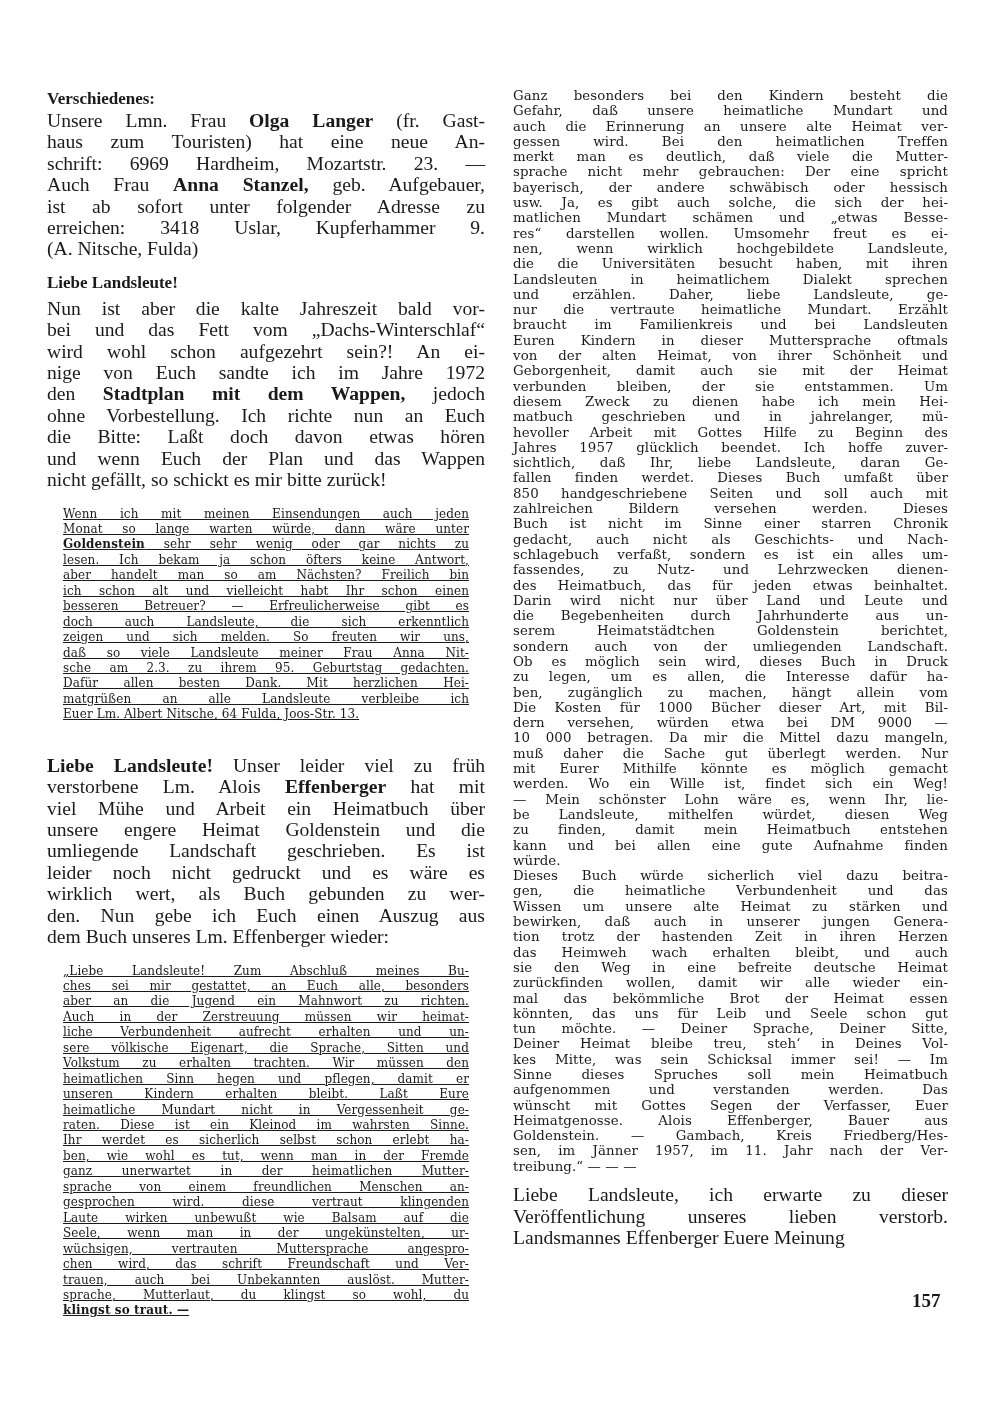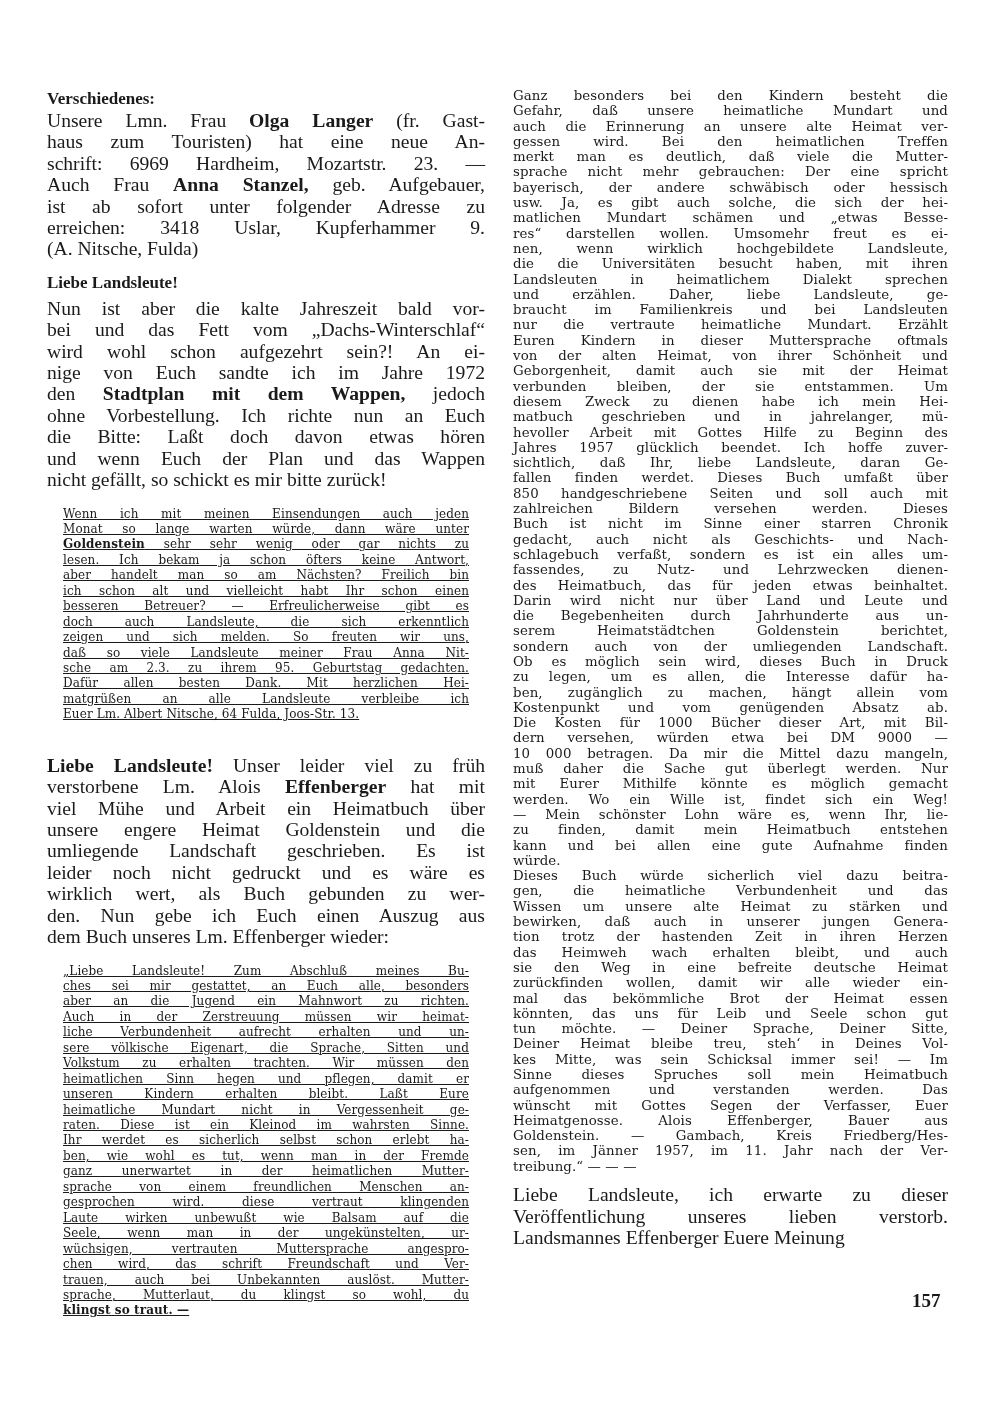--- a/index.html
+++ b/index.html
@@ -113,22 +113,22 @@
         <span class="line">merkt man es deutlich, daß viele die Mutter-</span>
         <span class="line">sprache nicht mehr gebrauchen: Der eine spricht</span>
         <span class="line">bayerisch, der andere schwäbisch oder hessisch</span>
         <span class="line">usw. Ja, es gibt auch solche, die sich der hei-</span>
         <span class="line">matlichen Mundart schämen und „etwas Besse-</span>
         <span class="line">res“ darstellen wollen. Umsomehr freut es ei-</span>
         <span class="line">nen, wenn wirklich hochgebildete Landsleute,</span>
         <span class="line">die die Universitäten besucht haben, mit ihren</span>
         <span class="line">Landsleuten in heimatlichem Dialekt sprechen</span>
         <span class="line">und erzählen. Daher, liebe Landsleute, ge-</span>
+        <span class="line">nur die vertraute heimatliche Mundart. Erzählt</span>
         <span class="line">braucht im Familienkreis und bei Landsleuten</span>
-        <span class="line">nur die vertraute heimatliche Mundart. Erzählt</span>
         <span class="line">Euren Kindern in dieser Muttersprache oftmals</span>
         <span class="line">von der alten Heimat, von ihrer Schönheit und</span>
         <span class="line">Geborgenheit, damit auch sie mit der Heimat</span>
         <span class="line">verbunden bleiben, der sie entstammen. Um</span>
         <span class="line">diesem Zweck zu dienen habe ich mein Hei-</span>
         <span class="line">matbuch geschrieben und in jahrelanger, mü-</span>
         <span class="line">hevoller Arbeit mit Gottes Hilfe zu Beginn des</span>
         <span class="line">Jahres 1957 glücklich beendet. Ich hoffe zuver-</span>
         <span class="line">sichtlich, daß Ihr, liebe Landsleute, daran Ge-</span>
         <span class="line">fallen finden werdet. Dieses Buch umfaßt über</span>
@@ -139,28 +139,28 @@
         <span class="line">schlagebuch verfaßt, sondern es ist ein alles um-</span>
         <span class="line">fassendes, zu Nutz- und Lehrzwecken dienen-</span>
         <span class="line">des Heimatbuch, das für jeden etwas beinhaltet.</span>
         <span class="line">Darin wird nicht nur über Land und Leute und</span>
         <span class="line">die Begebenheiten durch Jahrhunderte aus un-</span>
         <span class="line">serem Heimatstädtchen Goldenstein berichtet,</span>
         <span class="line">sondern auch von der umliegenden Landschaft.</span>
         <span class="line">Ob es möglich sein wird, dieses Buch in Druck</span>
         <span class="line">zu legen, um es allen, die Interesse dafür ha-</span>
         <span class="line">ben, zugänglich zu machen, hängt allein vom</span>
-        <span class="line">Kostenpunkt und vom genügenden Absatz ab.</span>
         <span class="line">Die Kosten für 1000 Bücher dieser Art, mit Bil-</span>
         <span class="line">dern versehen, würden etwa bei DM 9000 —</span>
         <span class="line">10 000 betragen. Da mir die Mittel dazu mangeln,</span>
         <span class="line">muß daher die Sache gut überlegt werden. Nur</span>
         <span class="line">mit Eurer Mithilfe könnte es möglich gemacht</span>
         <span class="line">werden. Wo ein Wille ist, findet sich ein Weg!</span>
         <span class="line">— Mein schönster Lohn wäre es, wenn Ihr, lie-</span>
+        <span class="line">be Landsleute, mithelfen würdet, diesen Weg</span>
         <span class="line">zu finden, damit mein Heimatbuch entstehen</span>
         <span class="line">kann und bei allen eine gute Aufnahme finden</span>
         <span class="line last">würde.</span>
         <span class="line">Dieses Buch würde sicherlich viel dazu beitra-</span>
         <span class="line">gen, die heimatliche Verbundenheit und das</span>
         <span class="line">Wissen um unsere alte Heimat zu stärken und</span>
         <span class="line">bewirken, daß auch in unserer jungen Genera-</span>
         <span class="line">tion trotz der hastenden Zeit in ihren Herzen</span>
         <span class="line">das Heimweh wach erhalten bleibt, und auch</span>
         <span class="line">sie den Weg in eine befreite deutsche Heimat</span>

